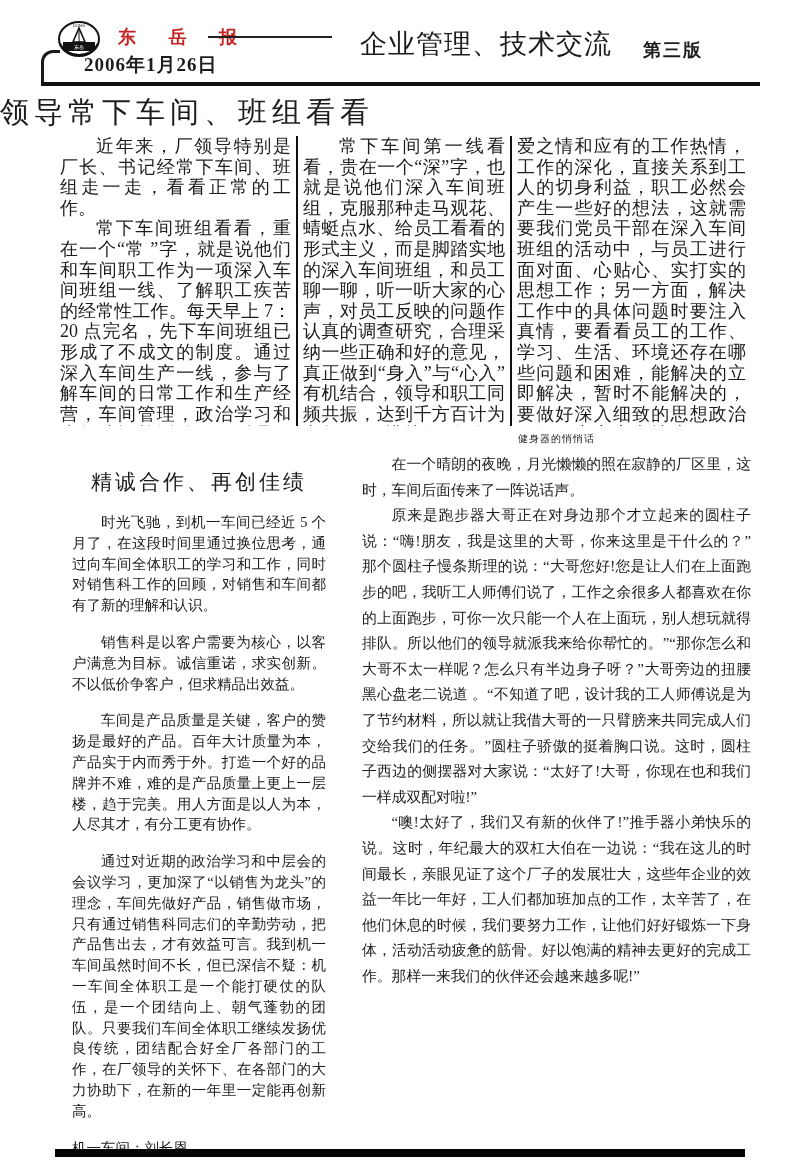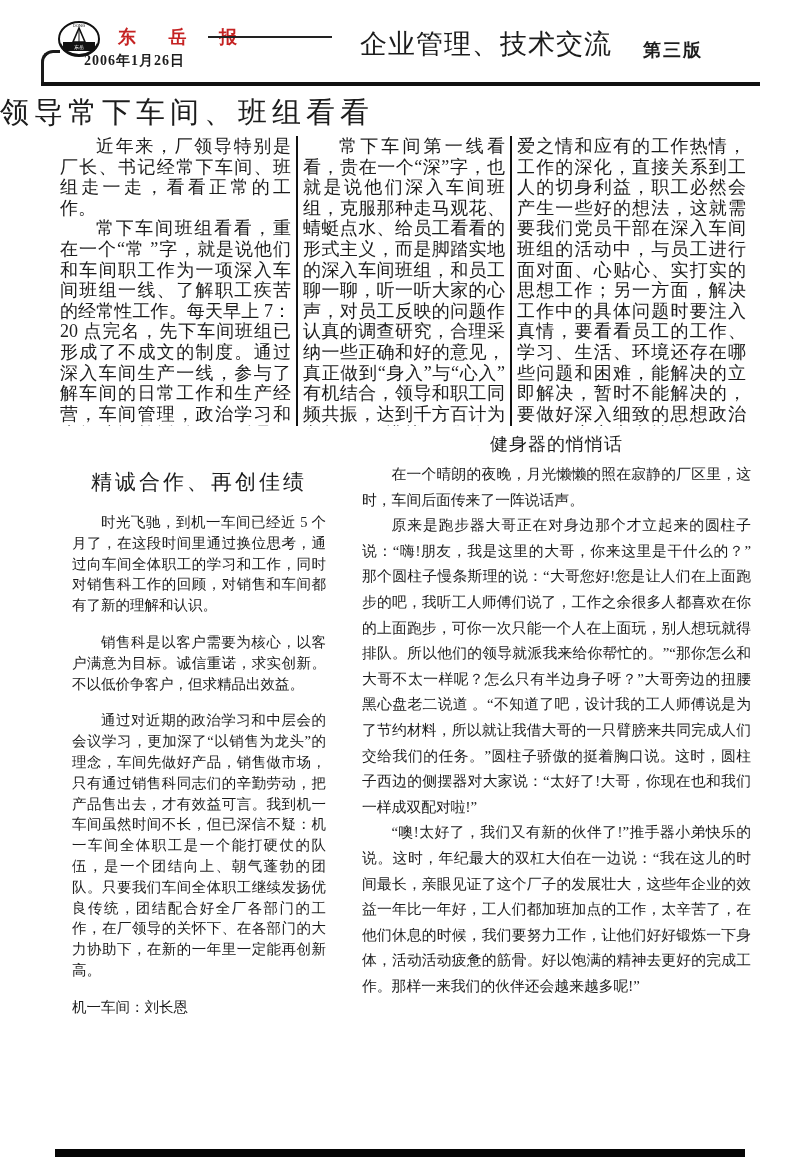--- a/index.html
+++ b/index.html
@@ -22,21 +22,21 @@
     position:absolute;left:41px;top:82px;width:719px;height:4px;background:#111;
   }
   .logo{position:absolute;left:57px;top:20px;width:44px;height:38px;}
   .paper-name{
     position:absolute;left:118px;top:25px;
     font-size:18px;font-weight:bold;color:#c52222;letter-spacing:14px;white-space:nowrap;
   }
   .name-rule{position:absolute;left:208px;top:36px;width:124px;height:2px;background:#222;}
   .date{
     position:absolute;left:84px;top:52px;
-    font-size:14px;font-weight:bold;letter-spacing:1px;white-space:nowrap;
+    font-size:19px;font-weight:bold;letter-spacing:1px;white-space:nowrap;
   }
   .section-title{
     position:absolute;left:348px;top:26px;width:260px;
     font-size:27px;letter-spacing:1px;white-space:nowrap;text-align:center;margin-left:8px;
   }
   .edition{
     position:absolute;left:643px;top:38px;
     font-size:18px;font-weight:bold;letter-spacing:2px;white-space:nowrap;
   }
   
@@ -61,21 +61,21 @@
   
   .left-art{position:absolute;left:56px;top:468px;width:286px;}
   .left-art h3{
     margin:0 0 12px 0;text-align:center;font-size:21px;font-weight:500;letter-spacing:3px;white-space:nowrap;
   }
   .left-art p{margin:16px;font-size:14.5px;line-height:20.8px;text-align:justify;}
   .left-sign{margin-top:22px;text-align:center;font-size:15px;}
   
   .right-art{position:absolute;left:362px;top:432px;width:389px;}
   .right-art h3{
-    margin:0 0 6px 0;text-align:center;font-size:18px;font-weight:500;letter-spacing:1px;
+    margin:0 0 6px 0;text-align:center;font-size:10px;font-weight:500;letter-spacing:1px;
   }
   .right-art p{margin:0;font-size:14.8px;line-height:25.6px;text-align:justify;}
   
   .footer-bar{position:absolute;left:55px;top:1149px;width:690px;height:8px;background:#050505;}
 </style>
 </head>
 <body>
 
 <div class="page">
 
@@ -115,20 +115,21 @@
     <div class="lead-col col3">
       <p>爱之情和应有的工作热情，工作的深化，直接关系到工人的切身利益，职工必然会产生一些好的想法，这就需要我们党员干部在深入车间班组的活动中，与员工进行面对面、心贴心、实打实的思想工作；另一方面，解决工作中的具体问题时要注入真情，要看看员工的工作、学习、生活、环境还存在哪些问题和困难，能解决的立即解决，暂时不能解决的，要做好深入细致的思想政治工作，实心实意地为职工，为企业做一些实事，只有这样，才能得到实效。</p>
       <p class="lead-sign">李淑平</p>
     </div>
   </div>
 
   <div class="left-art">
     <h3>精诚合作、再创佳绩</h3>
     <p class="ind">时光飞驰，到机一车间已经近 5 个月了，在这段时间里通过换位思考，通过向车间全体职工的学习和工作，同时对销售科工作的回顾，对销售和车间都有了新的理解和认识。</p>
     <p class="ind">销售科是以客户需要为核心，以客户满意为目标。诚信重诺，求实创新。不以低价争客户，但求精品出效益。</p>
+    <p class="ind">车间是产品质量是关键，客户的赞扬是最好的产品。百年大计质量为本，产品实于内而秀于外。打造一个好的品牌并不难，难的是产品质量上更上一层楼，趋于完美。用人方面是以人为本，人尽其才，有分工更有协作。</p>
     <p class="ind">通过对近期的政治学习和中层会的会议学习，更加深了“以销售为龙头”的理念，车间先做好产品，销售做市场，只有通过销售科同志们的辛勤劳动，把产品售出去，才有效益可言。我到机一车间虽然时间不长，但已深信不疑：机一车间全体职工是一个能打硬仗的队伍，是一个团结向上、朝气蓬勃的团队。只要我们车间全体职工继续发扬优良传统，团结配合好全厂各部门的工作，在厂领导的关怀下、在各部门的大力协助下，在新的一年里一定能再创新高。</p>
     <p class="left-sign">机一车间：刘长恩</p>
   </div>
 
   <div class="right-art">
     <h3>健身器的悄悄话</h3>
     <p class="ind">在一个晴朗的夜晚，月光懒懒的照在寂静的厂区里，这时，车间后面传来了一阵说话声。</p>
     <p class="ind">原来是跑步器大哥正在对身边那个才立起来的圆柱子说：“嗨!朋友，我是这里的大哥，你来这里是干什么的？” 那个圆柱子慢条斯理的说：“大哥您好!您是让人们在上面跑步的吧，我听工人师傅们说了，工作之余很多人都喜欢在你的上面跑步，可你一次只能一个人在上面玩，别人想玩就得排队。所以他们的领导就派我来给你帮忙的。”“那你怎么和大哥不太一样呢？怎么只有半边身子呀？”大哥旁边的扭腰黑心盘老二说道 。“不知道了吧，设计我的工人师傅说是为了节约材料，所以就让我借大哥的一只臂膀来共同完成人们交给我们的任务。”圆柱子骄傲的挺着胸口说。这时，圆柱子西边的侧摆器对大家说：“太好了!大哥，你现在也和我们一样成双配对啦!”</p>
     <p class="ind">“噢!太好了，我们又有新的伙伴了!”推手器小弟快乐的说。这时，年纪最大的双杠大伯在一边说：“我在这儿的时间最长，亲眼见证了这个厂子的发展壮大，这些年企业的效益一年比一年好，工人们都加班加点的工作，太辛苦了，在他们休息的时候，我们要努力工作，让他们好好锻炼一下身体，活动活动疲惫的筋骨。好以饱满的精神去更好的完成工作。那样一来我们的伙伴还会越来越多呢!”</p>
 

